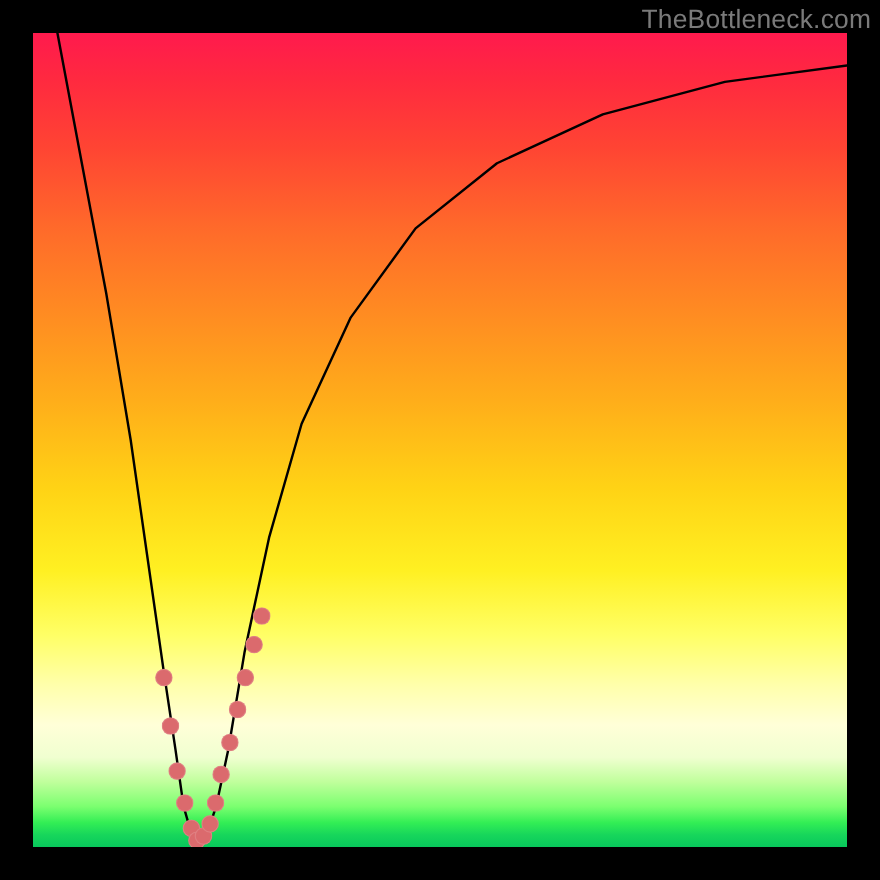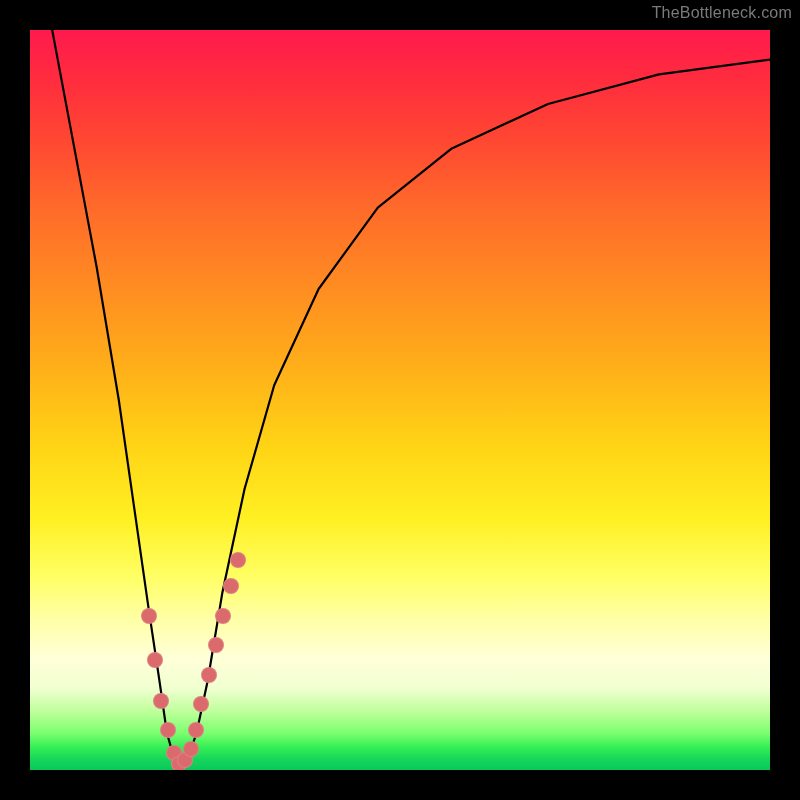--- a/index.html
+++ b/index.html
@@ -61,21 +61,21 @@
     margin-top: -7px;
     border-radius: 50%;
     background: #db6a6d;
     border: 1.5px solid rgba(255,255,255,0.15);
   }
   .watermark {
     position: absolute;
     top: 4px;
     right: 8px;
     color: #7a7a7a;
-    font-size: 16px;
+    font-size: 24px;
     font-weight: 500;
     letter-spacing: 0.2px;
     user-select: none;
   }
 </style>
 </head>
 <body>
 
 <div class="frame">
   <div class="plot-area">

